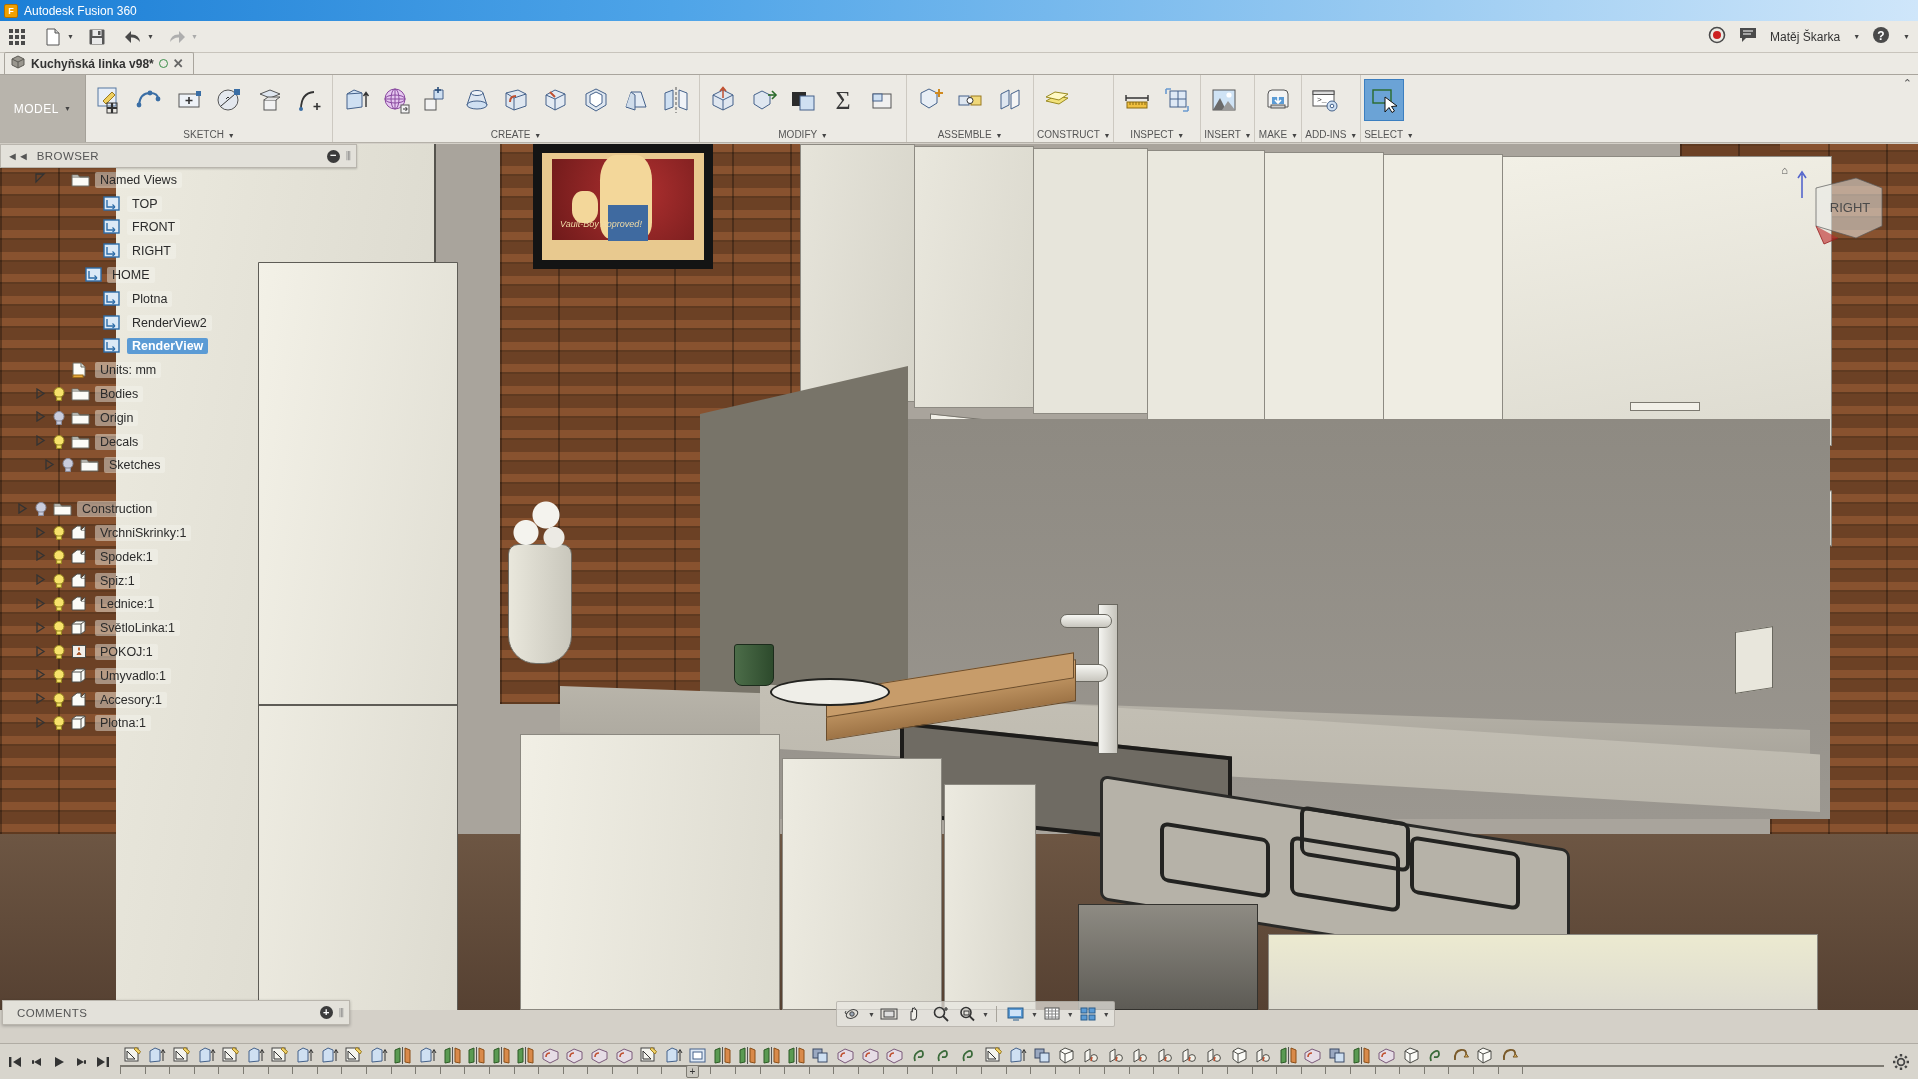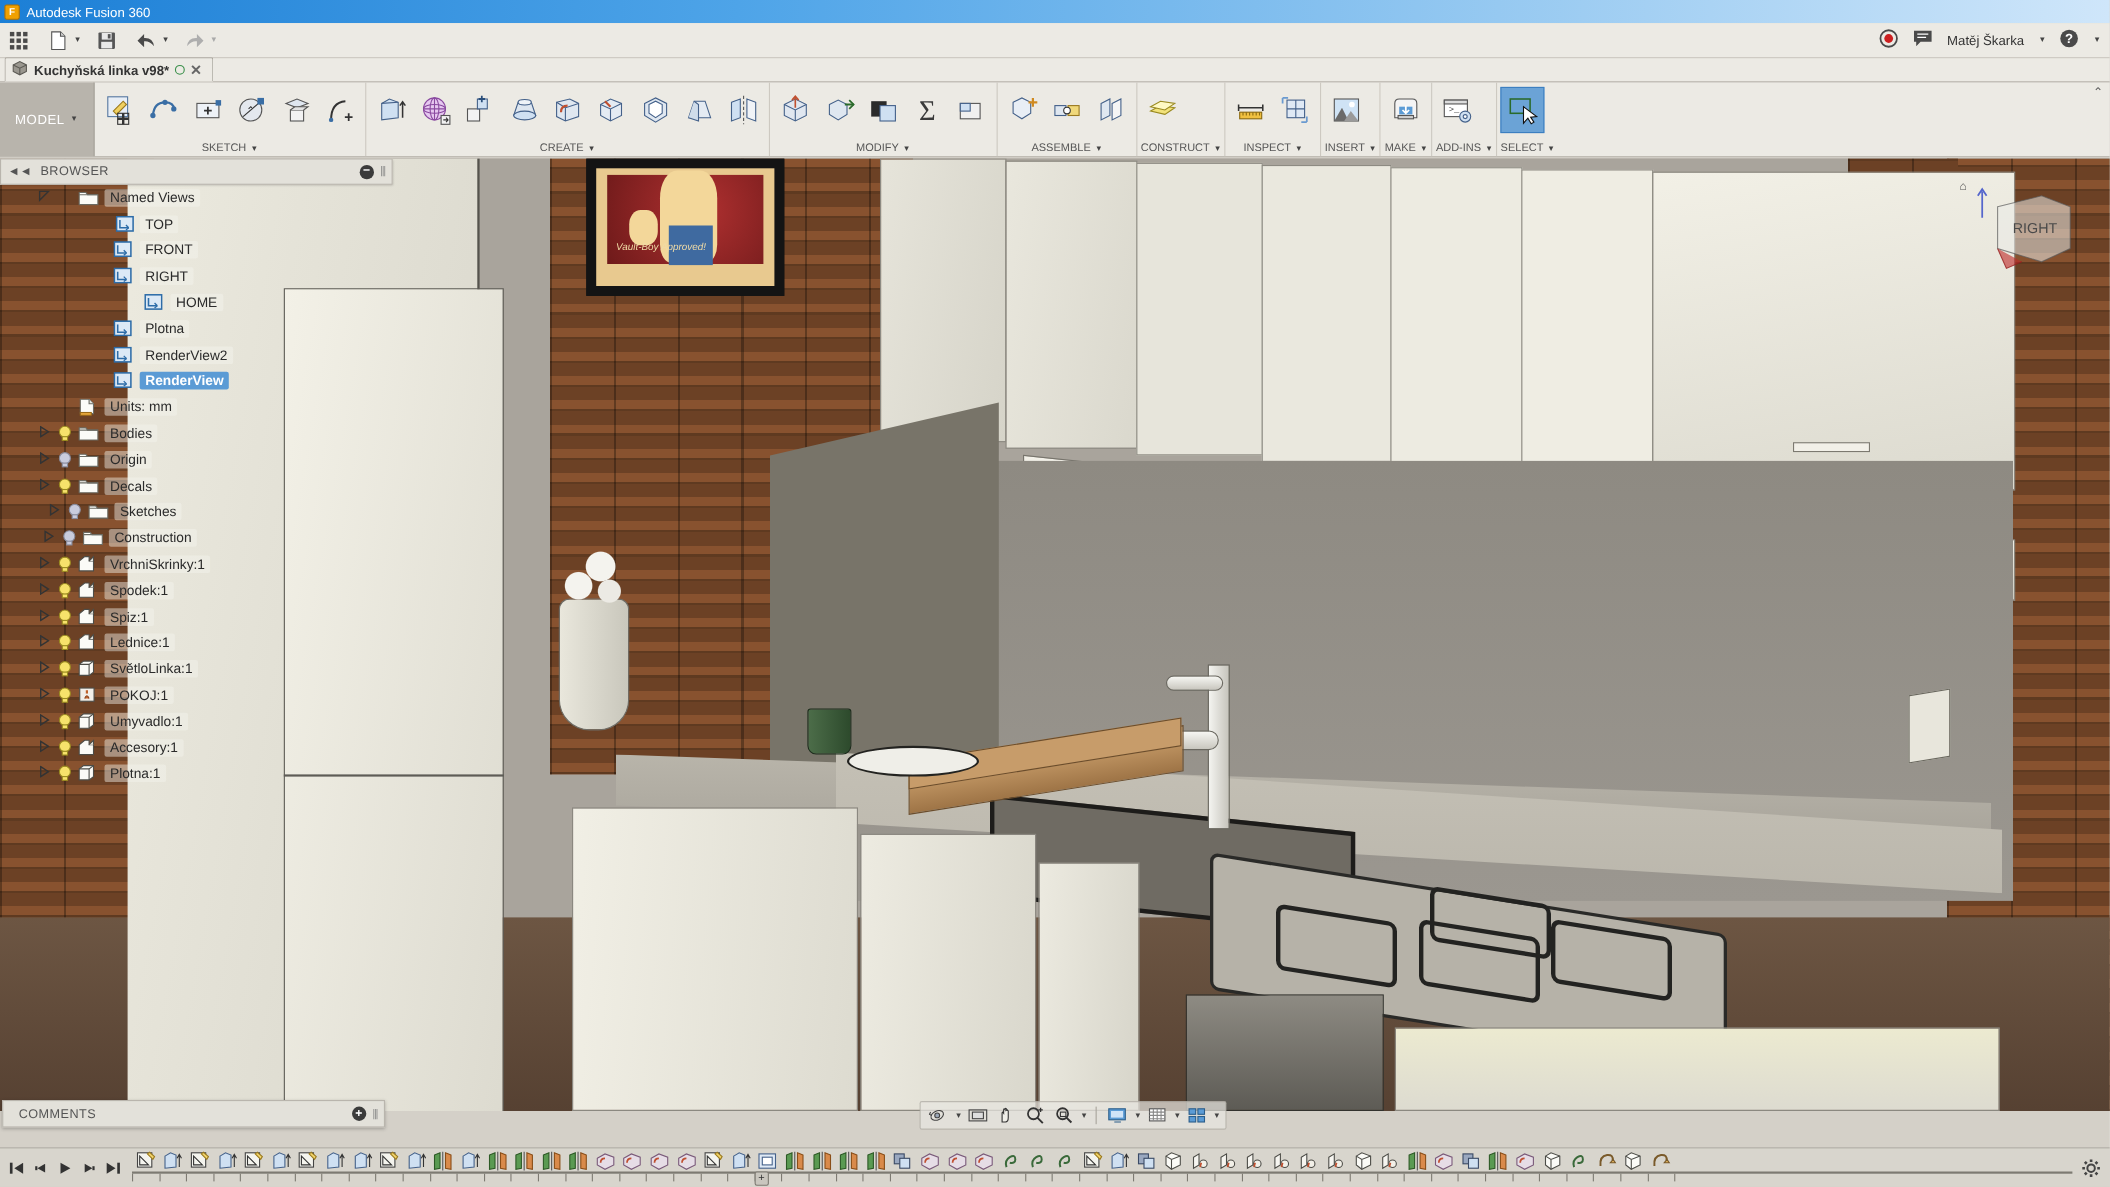--- a/index.html
+++ b/index.html
@@ -706,78 +706,78 @@
         <span class="arrow"><svg width="11" height="11" viewBox="0 0 11 11">
             <path d="M1 1 L9 1 L1 9 Z" fill="none" stroke="#333" stroke-width="1.3"></path>
           </svg></span>
         <span class="bulb"></span>
         <span class="ico"><svg width="19" height="15" viewBox="0 0 19 15">
             <path d="M1 3h6l1.6 2H18v9H1z" fill="#fbfbf7" stroke="#6b6b63"></path>
             <path d="M1 5h17" stroke="#6b6b63"></path>
           </svg></span>
         <span class="lbl">Named Views</span>
       </div>
-      <div class="trow" style="padding-left: 66px; text-align: right;">
-        <span class="arrow"></span>
-        <span class="bulb"></span>
-        <span class="ico"><svg width="17" height="15" viewBox="0 0 17 15">
-            <rect x="1" y="1" width="15" height="13" fill="#dce9f6" stroke="#2d6ca8" stroke-width="1.4"></rect>
-            <path d="M4 4 L4 11 L12 11" fill="none" stroke="#2d6ca8" stroke-width="1.4"></path>
-            <path d="M12 11 L9.5 8.5 M12 11 L9.5 13" stroke="#2d6ca8" stroke-width="1.2"></path>
-          </svg></span>
-        <span class="lbl">TOP</span>
-      </div>
       <div class="trow" style="padding-left: 66px;">
         <span class="arrow"></span>
         <span class="bulb"></span>
         <span class="ico"><svg width="17" height="15" viewBox="0 0 17 15">
             <rect x="1" y="1" width="15" height="13" fill="#dce9f6" stroke="#2d6ca8" stroke-width="1.4"></rect>
             <path d="M4 4 L4 11 L12 11" fill="none" stroke="#2d6ca8" stroke-width="1.4"></path>
             <path d="M12 11 L9.5 8.5 M12 11 L9.5 13" stroke="#2d6ca8" stroke-width="1.2"></path>
           </svg></span>
-        <span class="lbl">FRONT</span>
+        <span class="lbl">TOP</span>
       </div>
       <div class="trow" style="padding-left: 66px;">
         <span class="arrow"></span>
         <span class="bulb"></span>
         <span class="ico"><svg width="17" height="15" viewBox="0 0 17 15">
             <rect x="1" y="1" width="15" height="13" fill="#dce9f6" stroke="#2d6ca8" stroke-width="1.4"></rect>
             <path d="M4 4 L4 11 L12 11" fill="none" stroke="#2d6ca8" stroke-width="1.4"></path>
             <path d="M12 11 L9.5 8.5 M12 11 L9.5 13" stroke="#2d6ca8" stroke-width="1.2"></path>
           </svg></span>
-        <span class="lbl">RIGHT</span>
-      </div>
-      <div class="trow" style="padding-left: 94px;">
-        <span class="arrow"></span>
-        <span class="bulb"></span>
-        <span class="ico"><svg width="17" height="15" viewBox="0 0 17 15">
-            <rect x="1" y="1" width="15" height="13" fill="#dce9f6" stroke="#2d6ca8" stroke-width="1.4"></rect>
-            <path d="M4 4 L4 11 L12 11" fill="none" stroke="#2d6ca8" stroke-width="1.4"></path>
-            <path d="M12 11 L9.5 8.5 M12 11 L9.5 13" stroke="#2d6ca8" stroke-width="1.2"></path>
-          </svg></span>
-        <span class="lbl">HOME</span>
+        <span class="lbl">FRONT</span>
       </div>
       <div class="trow" style="padding-left: 66px;">
         <span class="arrow"></span>
         <span class="bulb"></span>
         <span class="ico"><svg width="17" height="15" viewBox="0 0 17 15">
             <rect x="1" y="1" width="15" height="13" fill="#dce9f6" stroke="#2d6ca8" stroke-width="1.4"></rect>
             <path d="M4 4 L4 11 L12 11" fill="none" stroke="#2d6ca8" stroke-width="1.4"></path>
             <path d="M12 11 L9.5 8.5 M12 11 L9.5 13" stroke="#2d6ca8" stroke-width="1.2"></path>
           </svg></span>
-        <span class="lbl">Plotna</span>
+        <span class="lbl">RIGHT</span>
+      </div>
+      <div class="trow" style="padding-left: 46px; text-align: right;">
+        <span class="arrow"></span>
+        <span class="bulb"></span>
+        <span class="ico"><svg width="17" height="15" viewBox="0 0 17 15">
+            <rect x="1" y="1" width="15" height="13" fill="#dce9f6" stroke="#2d6ca8" stroke-width="1.4"></rect>
+            <path d="M4 4 L4 11 L12 11" fill="none" stroke="#2d6ca8" stroke-width="1.4"></path>
+            <path d="M12 11 L9.5 8.5 M12 11 L9.5 13" stroke="#2d6ca8" stroke-width="1.2"></path>
+          </svg></span>
+        <span class="lbl">HOME</span>
       </div>
       <div class="trow" style="padding-left: 66px;">
         <span class="arrow"></span>
         <span class="bulb"></span>
         <span class="ico"><svg width="17" height="15" viewBox="0 0 17 15">
             <rect x="1" y="1" width="15" height="13" fill="#dce9f6" stroke="#2d6ca8" stroke-width="1.4"></rect>
             <path d="M4 4 L4 11 L12 11" fill="none" stroke="#2d6ca8" stroke-width="1.4"></path>
             <path d="M12 11 L9.5 8.5 M12 11 L9.5 13" stroke="#2d6ca8" stroke-width="1.2"></path>
           </svg></span>
+        <span class="lbl">Plotna</span>
+      </div>
+      <div class="trow" style="padding-left: 66px;">
+        <span class="arrow"></span>
+        <span class="bulb"></span>
+        <span class="ico"><svg width="17" height="15" viewBox="0 0 17 15">
+            <rect x="1" y="1" width="15" height="13" fill="#dce9f6" stroke="#2d6ca8" stroke-width="1.4"></rect>
+            <path d="M4 4 L4 11 L12 11" fill="none" stroke="#2d6ca8" stroke-width="1.4"></path>
+            <path d="M12 11 L9.5 8.5 M12 11 L9.5 13" stroke="#2d6ca8" stroke-width="1.2"></path>
+          </svg></span>
         <span class="lbl">RenderView2</span>
       </div>
       <div class="trow sel" style="padding-left: 66px;">
         <span class="arrow"></span>
         <span class="bulb"></span>
         <span class="ico"><svg width="17" height="15" viewBox="0 0 17 15">
             <rect x="1" y="1" width="15" height="13" fill="#dce9f6" stroke="#2d6ca8" stroke-width="1.4"></rect>
             <path d="M4 4 L4 11 L12 11" fill="none" stroke="#2d6ca8" stroke-width="1.4"></path>
             <path d="M12 11 L9.5 8.5 M12 11 L9.5 13" stroke="#2d6ca8" stroke-width="1.2"></path>
           </svg></span>
@@ -842,21 +842,21 @@
         <span class="bulb"><svg width="14" height="16" viewBox="0 0 14 16">
             <circle cx="7" cy="6.5" r="5" fill="#c9ccdd" stroke="#8a8d9e"></circle>
             <rect x="4.6" y="11" width="4.8" height="3.4" fill="#c9ccdd" stroke="#8a8d9e"></rect>
           </svg></span>
         <span class="ico"><svg width="19" height="15" viewBox="0 0 19 15">
             <path d="M1 3h6l1.6 2H18v9H1z" fill="#fbfbf7" stroke="#6b6b63"></path>
             <path d="M1 5h17" stroke="#6b6b63"></path>
           </svg></span>
         <span class="lbl">Sketches</span>
       </div>
-      <div class="trow" style="padding-left: 38px;">
+      <div class="trow" style="padding-left: 16px; margin-top: 20px;">
         <span class="arrow"><svg width="11" height="11" viewBox="0 0 11 11">
             <path d="M2 1 L9 5.5 L2 10 Z" fill="none" stroke="#333" stroke-width="1.3"></path>
           </svg></span>
         <span class="bulb"><svg width="14" height="16" viewBox="0 0 14 16">
             <circle cx="7" cy="6.5" r="5" fill="#c9ccdd" stroke="#8a8d9e"></circle>
             <rect x="4.6" y="11" width="4.8" height="3.4" fill="#c9ccdd" stroke="#8a8d9e"></rect>
           </svg></span>
         <span class="ico"><svg width="19" height="15" viewBox="0 0 19 15">
             <path d="M1 3h6l1.6 2H18v9H1z" fill="#fbfbf7" stroke="#6b6b63"></path>
             <path d="M1 5h17" stroke="#6b6b63"></path>

